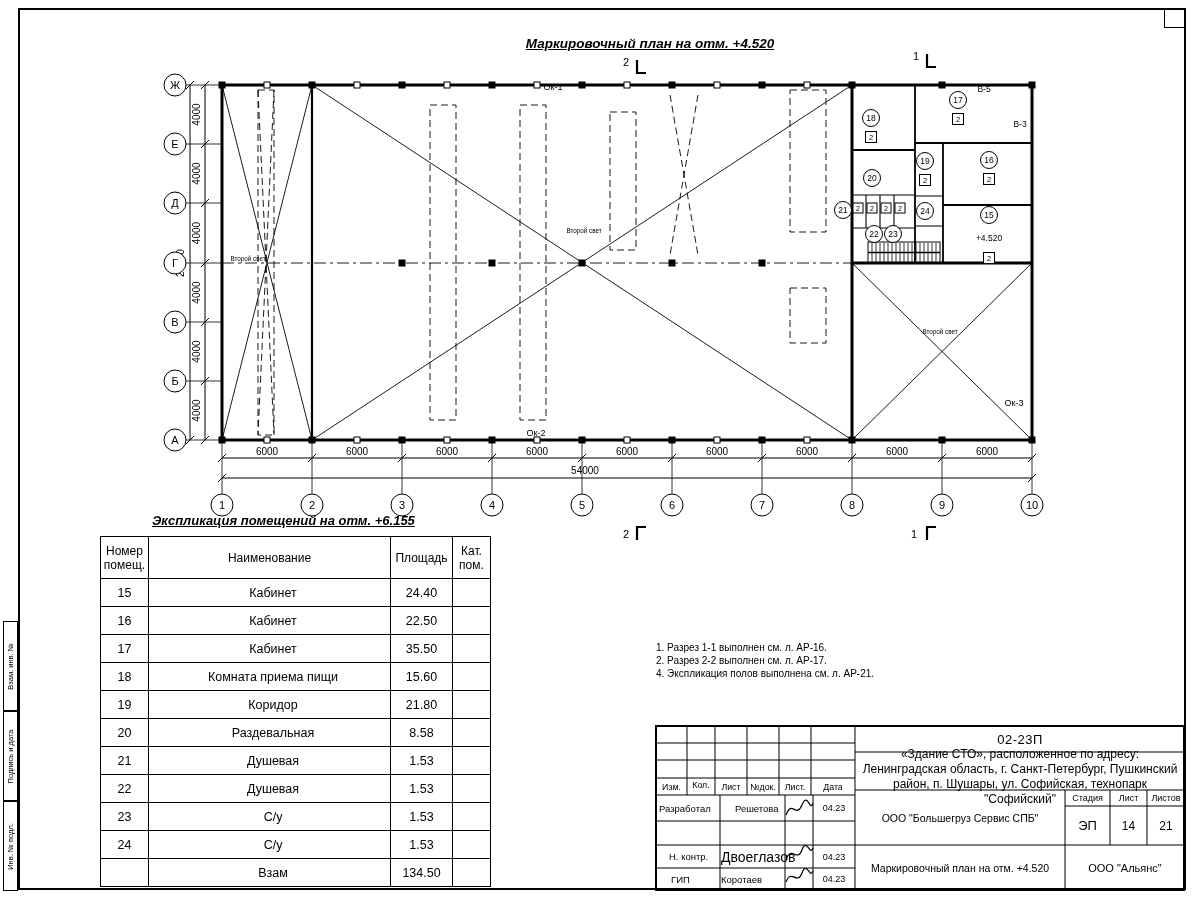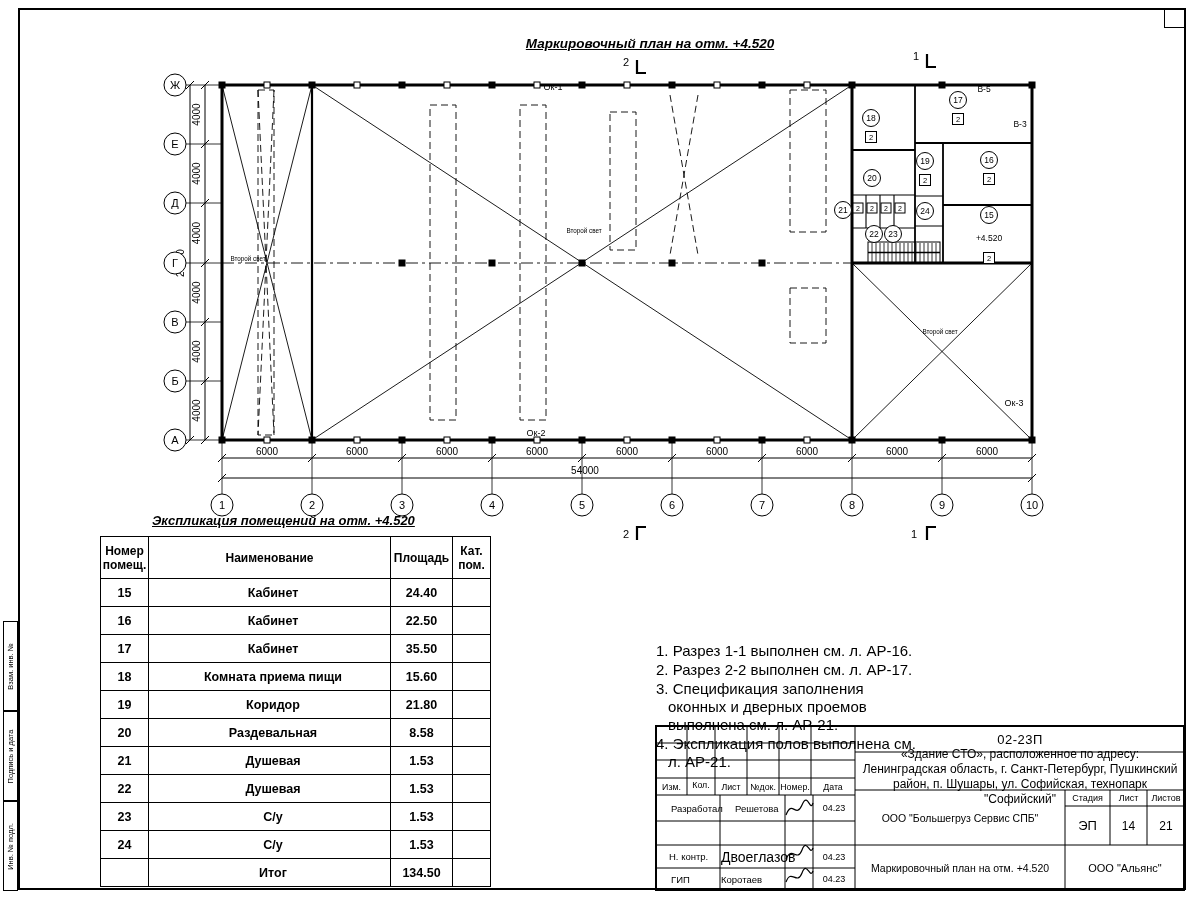--- a/index.html
+++ b/index.html
@@ -5,26 +5,26 @@
   html,body{margin:0;padding:0;background:#fff}
   .sheet{position:relative;width:1200px;height:900px;background:#fff;color:#000;
          font-family:"Liberation Sans",sans-serif;overflow:hidden}
   .frame{position:absolute;left:18px;top:8px;width:1168px;height:882px;border:2px solid #000;box-sizing:border-box}
   .corner-box{position:absolute;left:1164px;top:8px;width:22px;height:20px;border:1.5px solid #000;box-sizing:border-box}
   svg.plan{position:absolute;left:0;top:0}
   .ttl{position:absolute;font-style:italic;font-weight:600;text-decoration:underline}
   .plan-ttl{left:430px;top:36px;width:440px;text-align:center;font-size:13.5px}
   .table-ttl{left:152px;top:513px;font-size:13px}
   table.rooms{position:absolute;left:100px;top:536px;border-collapse:collapse;table-layout:fixed}
-  table.rooms th,table.rooms td{border:1px solid #000;font-weight:bold;padding:0;box-sizing:border-box}
+  table.rooms th,table.rooms td{border:1px solid #000;font-weight:normal;padding:0;box-sizing:border-box}
   table.rooms th{height:42px;font-size:12px;text-align:center;vertical-align:middle}
   table.rooms td{height:28px;font-size:12.5px;text-align:center;vertical-align:middle}
   .cw1{width:48px}.cw2{width:242px}.cw3{width:62px}.cw4{width:38px}
   table.rooms td.nm{text-align:center;padding-left:7px}
-  .notes{position:absolute;left:656px;top:642px;width:262px;font-size:15px;line-height:1.2}
+  .notes{position:absolute;left:656px;top:642px;width:262px;font-size:10px;line-height:1.2}
   .note{padding-left:12px;text-indent:-12px;margin-bottom:1px}
   .tb{position:absolute;left:655px;top:725px;width:530px;height:166px}
   .tb svg.tb-lines{position:absolute;left:0;top:0}
   .tbt{position:absolute;display:flex;align-items:center;justify-content:center;text-align:center;box-sizing:border-box}
   .sig{position:absolute}
   .side{position:absolute;left:3px;width:15px;height:90px;border:1px solid #000;box-sizing:border-box;
         display:flex;align-items:center;justify-content:center;background:#fff}
   .side span{transform:rotate(-90deg);white-space:nowrap;font-size:7.5px}
   .tm{text-anchor:middle}
 </style>
@@ -280,21 +280,21 @@
         <rect x="867" y="203" width="10" height="10" fill="#fff" stroke="#000" stroke-width="1"></rect>
         <text x="872" y="210.6" font-size="7" text-anchor="middle" fill="#000">2</text>
         <rect x="881" y="203" width="10" height="10" fill="#fff" stroke="#000" stroke-width="1"></rect>
         <text x="886" y="210.6" font-size="7" text-anchor="middle" fill="#000">2</text>
         <rect x="895" y="203" width="10" height="10" fill="#fff" stroke="#000" stroke-width="1"></rect>
         <text x="900" y="210.6" font-size="7" text-anchor="middle" fill="#000">2</text>
       </g>
   </svg>
 
   <div class="ttl plan-ttl">Маркировочный план на отм. +4.520</div>
-  <div class="ttl table-ttl">Экспликация помещений на отм. +4.520</div>
+  <div class="ttl table-ttl">Экспликация помещений на отм. +6.155</div>
 
   <table class="rooms">
     <thead>
       <tr>
         <th class="cw1">Номер помещ.</th>
         <th class="cw2">Наименование</th>
         <th class="cw3">Площадь</th>
         <th class="cw4">Кат. пом.</th>
       </tr>
     </thead>
@@ -354,31 +354,30 @@
           <td></td>
         </tr>
       <tr>
           <td>24</td>
           <td class="nm">С/у</td>
           <td>1.53</td>
           <td></td>
         </tr>
       <tr>
           <td></td>
-          <td class="nm">Итог</td>
+          <td class="nm">Взам</td>
           <td>134.50</td>
           <td></td>
         </tr>
     </tbody>
   </table>
 
   <div class="notes">
     <div class="note">1. Разрез 1-1 выполнен см. л. АР-16.</div>
     <div class="note">2. Разрез 2-2 выполнен см. л. АР-17.</div>
-    <div class="note">3. Спецификация заполнения оконных и дверных проемов выполнена см. л. АР-21.</div>
     <div class="note">4. Экспликация полов выполнена см. л. АР-21.</div>
   </div>
 
   <div class="tb">
     <svg class="tb-lines" width="530" height="166">
       <rect x="1" y="1" width="528" height="164" fill="none" stroke="#000" stroke-width="2"></rect>
       <path fill="none" stroke="#000" stroke-width="1" d="
         M200,1 V165
         M1,18 H200 M1,35 H200 M1,53 H200 M1,70 H200 M1,96 H200 M1,120 H200 M1,143 H200
         M32,1 V70 M60,1 V70 M92,1 V70 M124,1 V70 M156,1 V70
@@ -386,24 +385,24 @@
         M200,27 H529 M200,65 H529 M200,120 H529
         M410,65 V165 M455,65 V120 M492,65 V120 M410,81 H529"></path>
     </svg>
     <div class="tbt" style="left:200px;top:2px;width:330px;height:24px;font-size:13px;letter-spacing:.5px">02-23П</div>
     <div class="tbt" style="left:203px;top:28px;width:324px;height:48px;font-size:12px;line-height:1.25">«Здание СТО», расположенное по адресу: Ленинградская область, г. Санкт-Петербург, Пушкинский район, п. Шушары, ул. Софийская, технопарк "Софийский"</div>
 
     <div class="tbt" style="left:1px;top:53px;width:31px;height:17px;font-size:8.8px">Изм.</div>
     <div class="tbt" style="left:32px;top:53px;width:28px;height:14px;font-size:8.8px">Кол.</div>
     <div class="tbt" style="left:60px;top:53px;width:32px;height:17px;font-size:8.8px">Лист</div>
     <div class="tbt" style="left:92px;top:53px;width:32px;height:17px;font-size:8.8px">№док.</div>
-    <div class="tbt" style="left:124px;top:53px;width:32px;height:17px;font-size:8.8px">Номер.</div>
+    <div class="tbt" style="left:124px;top:53px;width:32px;height:17px;font-size:8.8px">Лист.</div>
     <div class="tbt" style="left:156px;top:53px;width:44px;height:17px;font-size:8.8px">Дата</div>
 
-    <div class="tbt" style="left:2px;top:70px;width:62px;height:26px;font-size:9.5px;justify-content:flex-start;padding-left:14px">Разработал</div>
+    <div class="tbt" style="left:2px;top:70px;width:62px;height:26px;font-size:9.5px;justify-content:flex-start;padding-left:2px">Разработал</div>
     <div class="tbt" style="left:80px;top:70px;width:63px;height:26px;font-size:9.5px;justify-content:flex-start">Решетова</div>
     <div class="tbt" style="left:158px;top:70px;width:42px;height:26px;font-size:9px">04.23</div>
 
     <div class="tbt" style="left:2px;top:120px;width:62px;height:23px;font-size:9.5px;justify-content:flex-start;padding-left:12px">Н. контр.</div>
     <div class="tbt" style="left:66px;top:120px;width:63px;height:23px;font-size:14px;justify-content:flex-start">Двоеглазов</div>
     <div class="tbt" style="left:158px;top:120px;width:42px;height:23px;font-size:9px">04.23</div>
 
     <div class="tbt" style="left:2px;top:143px;width:62px;height:22px;font-size:9.5px;justify-content:flex-start;padding-left:14px">ГИП</div>
     <div class="tbt" style="left:66px;top:143px;width:63px;height:22px;font-size:9.5px;justify-content:flex-start">Коротаев</div>
     <div class="tbt" style="left:158px;top:143px;width:42px;height:22px;font-size:9px">04.23</div>

